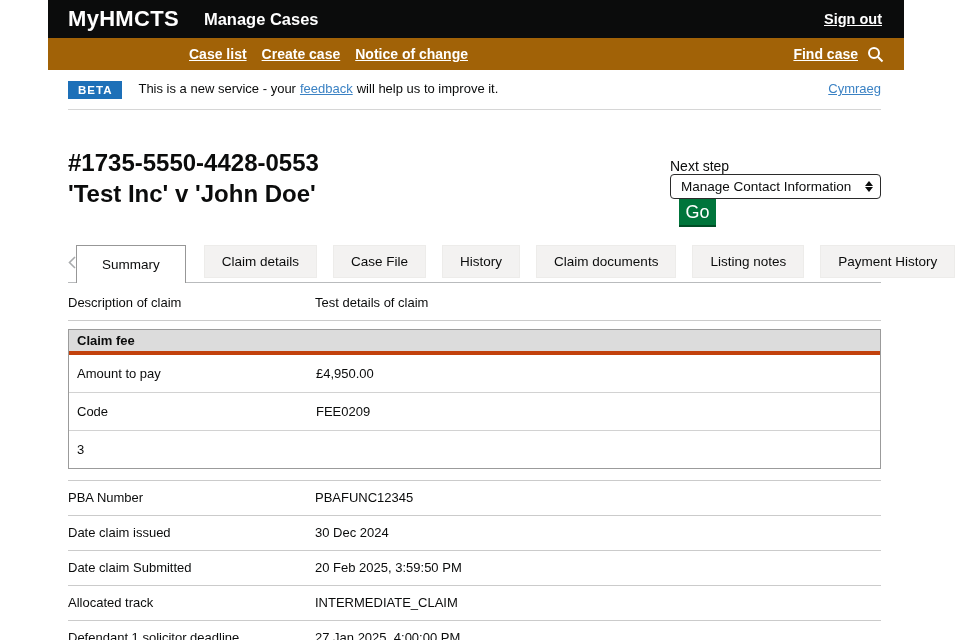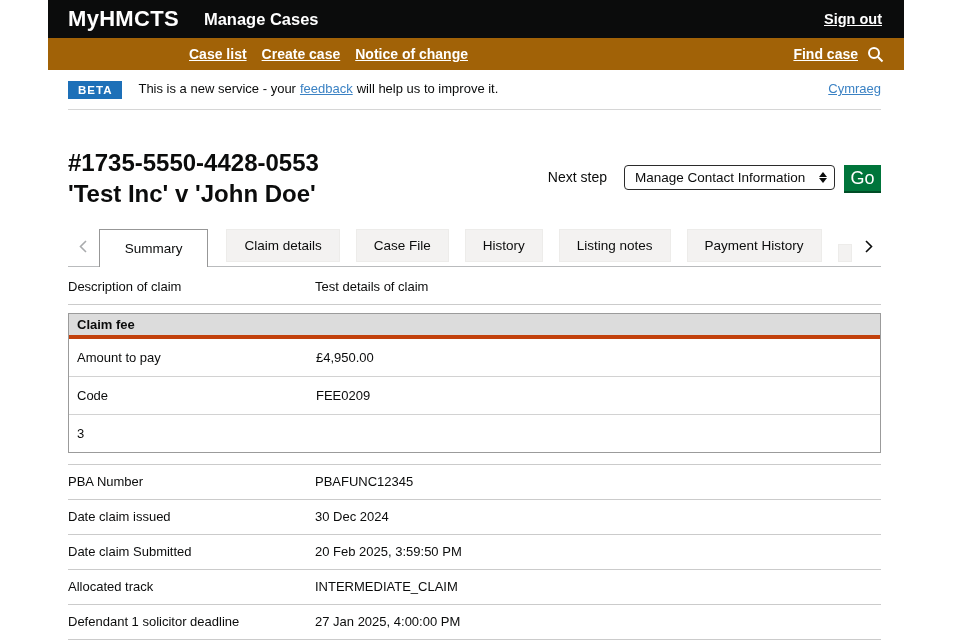--- a/index.html
+++ b/index.html
@@ -39,21 +39,21 @@
     background:#1d70b8; color:#fff; font-weight:bold; font-size:11.5px;
     letter-spacing:1px; padding:3px 10px; margin-right:16px;
   }
   .beta-text { display:flex; gap:4px; align-items:baseline; }
   .link-blue { color:#3b82c4; text-decoration:underline; cursor:pointer; }
   .cymraeg { margin-left:auto; font-size:13px; }
 
   
   .case-header-row { display:flex; justify-content:space-between; margin-top:37px; }
   h1.case-title { font-size:24px; line-height:31px; font-weight:bold; margin:0; }
-  .next-step { display:flex; align-items:flex-start; margin-top:18px; }
+  .next-step { display:flex; align-items:flex-start; margin-top:7px;flex-direction:column; }
   .next-step-label { font-size:14px; margin:4px 17px 0 0; white-space:nowrap; }
   .select-box {
     width:211px; height:25px; background:#fff; border:1px solid #2b2b2b; border-radius:4px;
     display:flex; align-items:center; justify-content:space-between;
     padding:0 7px 0 10px; font-size:13.5px; cursor:pointer; white-space:nowrap;
   }
   .spinner { display:flex; flex-direction:column; line-height:0; gap:1px; }
   .spinner i { width:0; height:0; border-left:4px solid transparent; border-right:4px solid transparent; }
   .spinner .up { border-bottom:5px solid #0b0c0c; }
   .spinner .down { border-top:5px solid #0b0c0c; }
@@ -152,20 +152,21 @@
   <div class="tabs">
     <span class="tab-nav left">
       <svg width="8" height="13" viewBox="0 0 8 13">
           <polyline points="7,1 1.5,6.5 7,12" fill="none" stroke="currentColor" stroke-width="1.6"></polyline>
         </svg>
     </span>
     <span class="tab active">Summary</span>
     <span class="tab">Claim details</span>
     <span class="tab">Case File</span>
     <span class="tab">History</span>
+    <span class="tab">Claim documents</span>
     <span class="tab">Listing notes</span>
     <span class="tab">Payment History</span>
     <span class="tab partial"></span>
     <span class="tab-nav right">
       <svg width="8" height="13" viewBox="0 0 8 13">
           <polyline points="1,1 6.5,6.5 1,12" fill="none" stroke="currentColor" stroke-width="1.6"></polyline>
         </svg>
     </span>
   </div>
 

